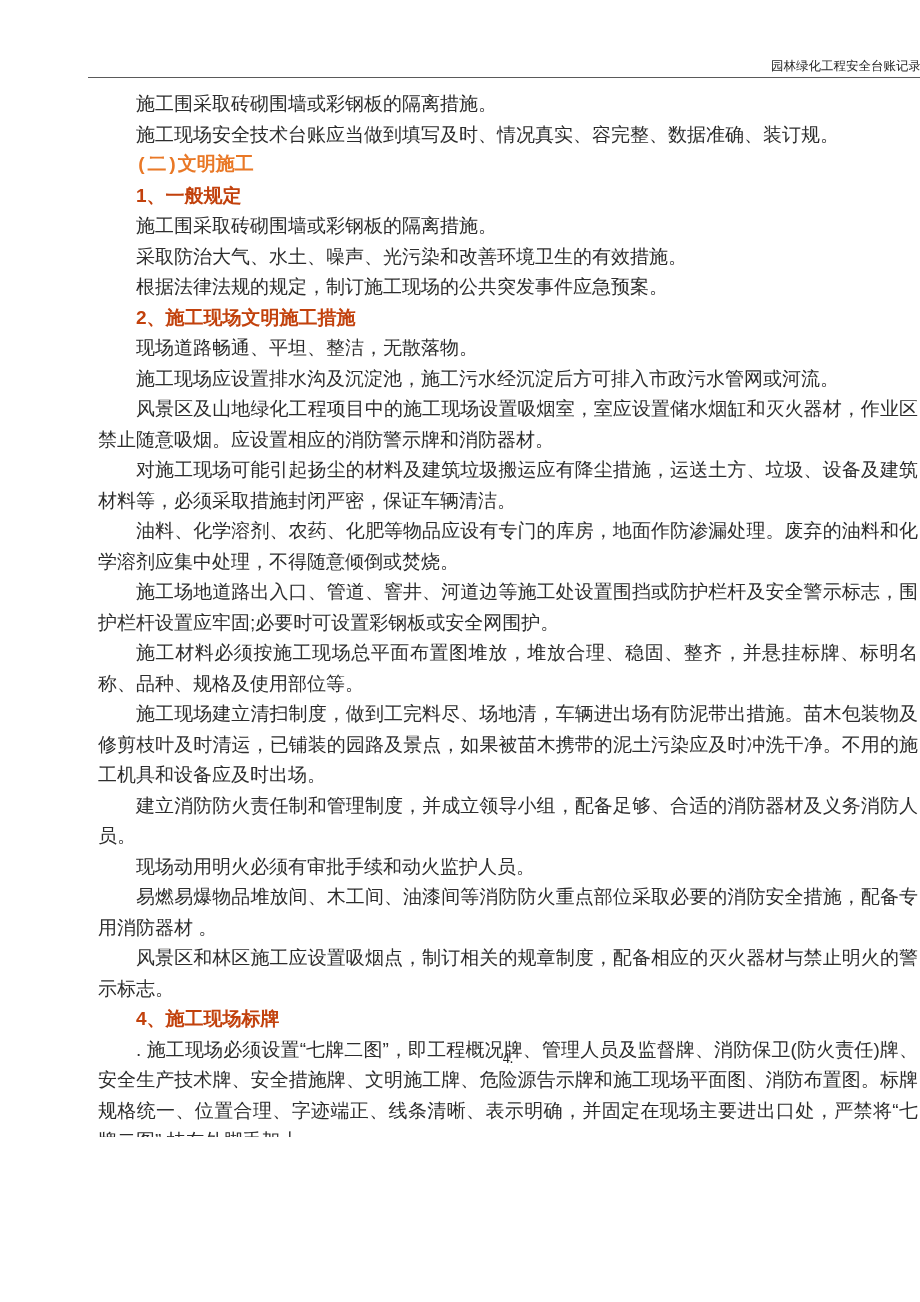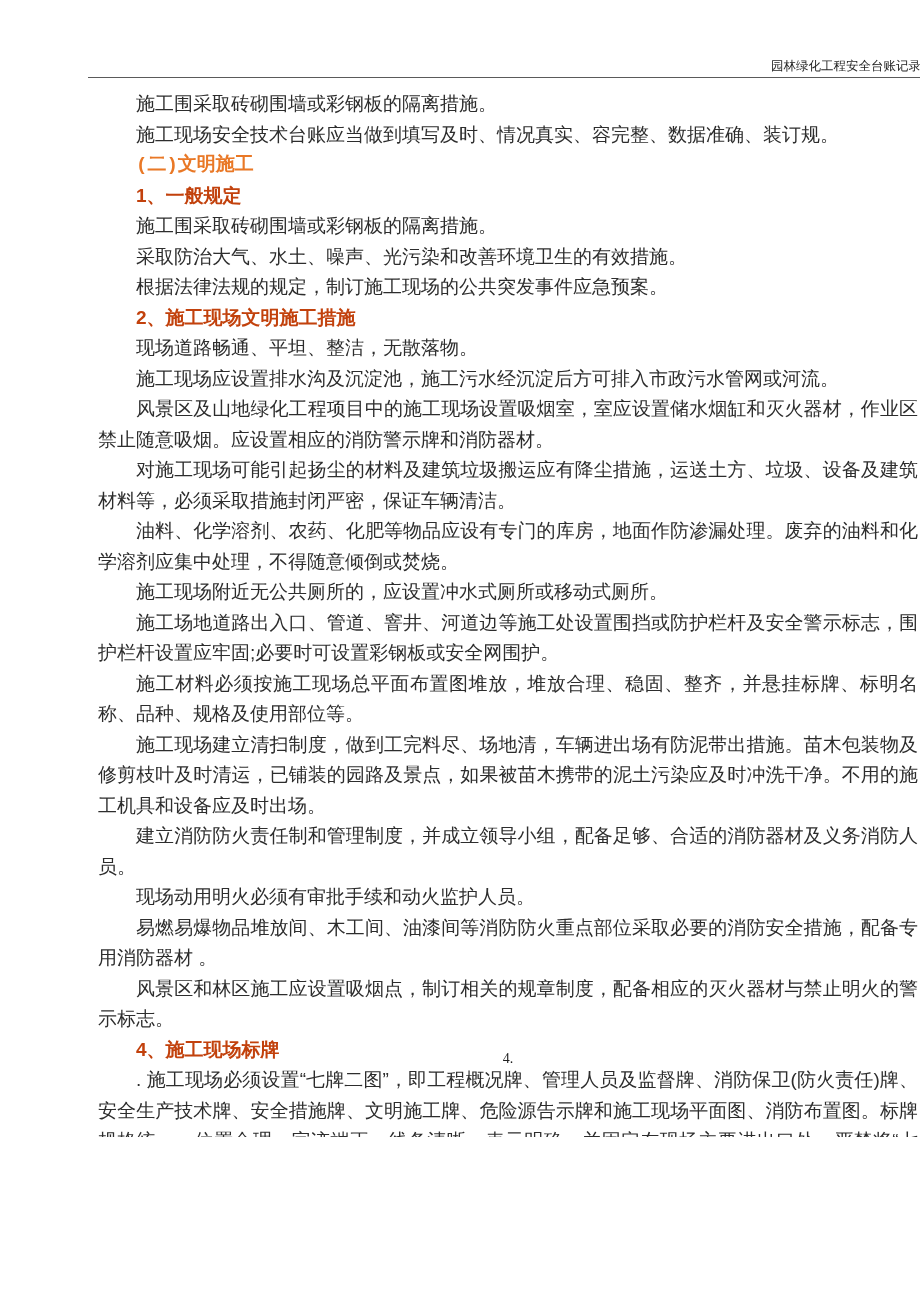--- a/index.html
+++ b/index.html
@@ -70,21 +70,20 @@
       <p class="heading">1、一般规定</p>
       <p class="body">施工围采取砖砌围墙或彩钢板的隔离措施。</p>
       <p class="body">采取防治大气、水土、噪声、光污染和改善环境卫生的有效措施。</p>
       <p class="body">根据法律法规的规定，制订施工现场的公共突发事件应急预案。</p>
       <p class="heading">2、施工现场文明施工措施</p>
       <p class="body">现场道路畅通、平坦、整洁，无散落物。</p>
       <p class="body">施工现场应设置排水沟及沉淀池，施工污水经沉淀后方可排入市政污水管网或河流。</p>
       <p class="body">风景区及山地绿化工程项目中的施工现场设置吸烟室，室应设置储水烟缸和灭火器材，作业区禁止随意吸烟。应设置相应的消防警示牌和消防器材。</p>
       <p class="body">对施工现场可能引起扬尘的材料及建筑垃圾搬运应有降尘措施，运送土方、垃圾、设备及建筑材料等，必须采取措施封闭严密，保证车辆清洁。</p>
       <p class="body">油料、化学溶剂、农药、化肥等物品应设有专门的库房，地面作防渗漏处理。废弃的油料和化学溶剂应集中处理，不得随意倾倒或焚烧。</p>
-      <p class="body">施工现场附近无公共厕所的，应设置冲水式厕所或移动式厕所。</p>
       <p class="body">施工场地道路出入口、管道、窨井、河道边等施工处设置围挡或防护栏杆及安全警示标志，围护栏杆设置应牢固;必要时可设置彩钢板或安全网围护。</p>
       <p class="body">施工材料必须按施工现场总平面布置图堆放，堆放合理、稳固、整齐，并悬挂标牌、标明名称、品种、规格及使用部位等。</p>
       <p class="body">施工现场建立清扫制度，做到工完料尽、场地清，车辆进出场有防泥带出措施。苗木包装物及修剪枝叶及时清运，已铺装的园路及景点，如果被苗木携带的泥土污染应及时冲洗干净。不用的施工机具和设备应及时出场。</p>
       <p class="body">建立消防防火责任制和管理制度，并成立领导小组，配备足够、合适的消防器材及义务消防人员。</p>
       <p class="body">现场动用明火必须有审批手续和动火监护人员。</p>
       <p class="body">易燃易爆物品堆放间、木工间、油漆间等消防防火重点部位采取必要的消防安全措施，配备专用消防器材 。</p>
       <p class="body">风景区和林区施工应设置吸烟点，制订相关的规章制度，配备相应的灭火器材与禁止明火的警示标志。</p>
       <p class="heading">4、施工现场标牌</p>
       <p class="body">. 施工现场必须设置“七牌二图”，即工程概况牌、管理人员及监督牌、消防保卫(防火责任)牌、安全生产技术牌、安全措施牌、文明施工牌、危险源告示牌和施工现场平面图、消防布置图。标牌规格统一、位置合理、字迹端正、线条清晰、表示明确，并固定在现场主要进出口处，严禁将“七牌二图” 挂在外脚手架上。</p>
     </div>

